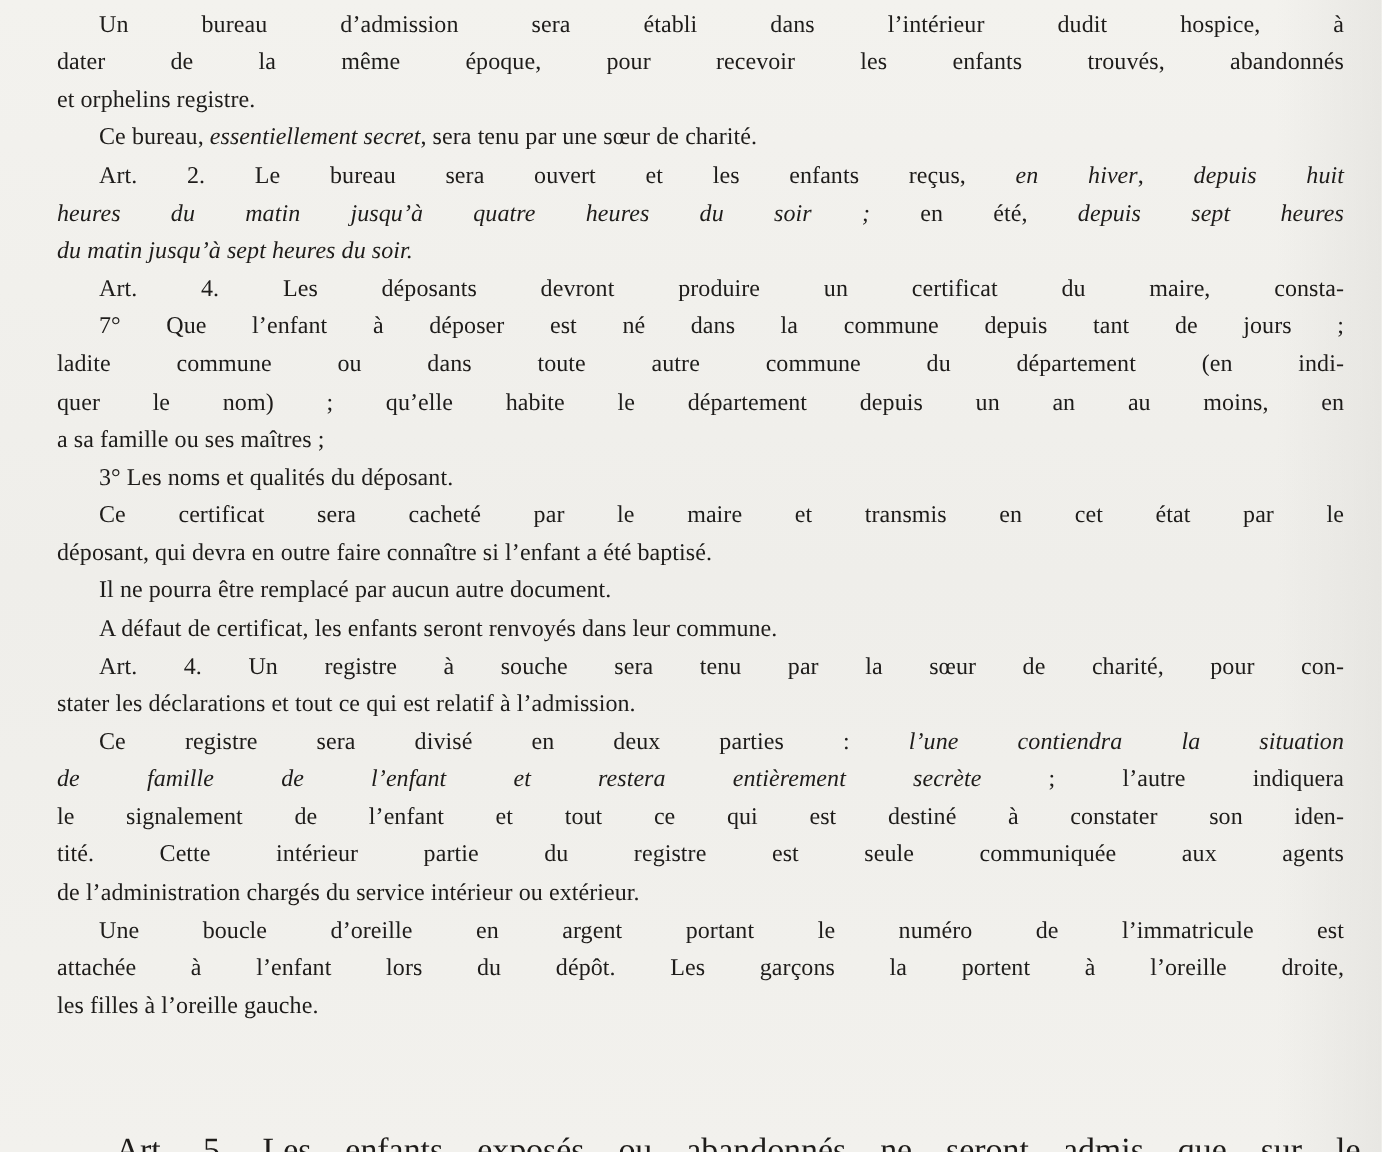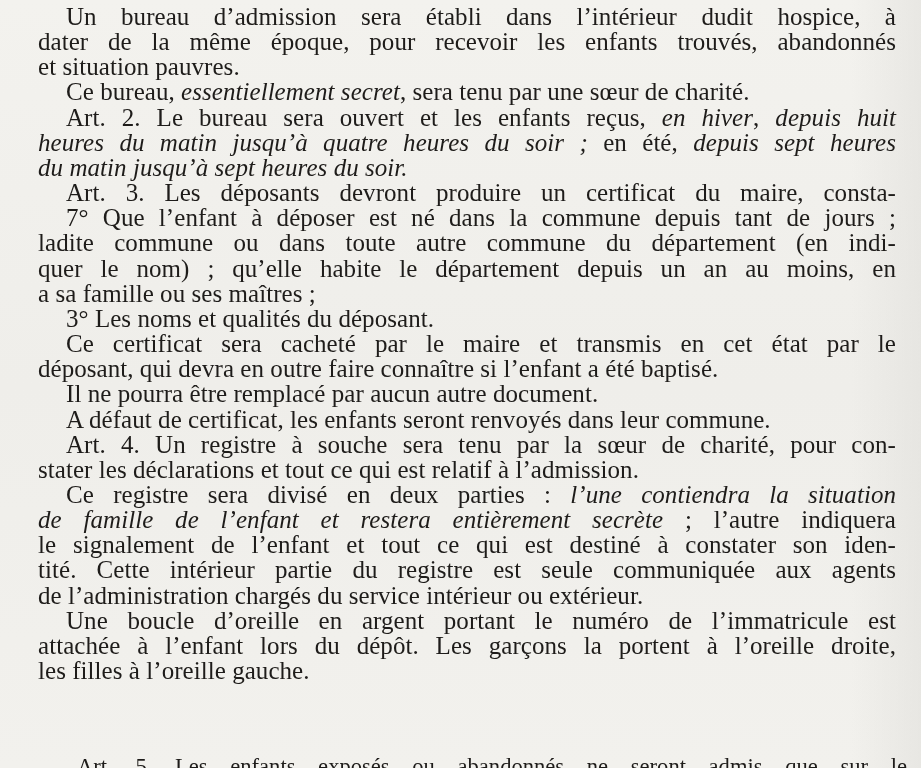--- a/index.html
+++ b/index.html
@@ -28,21 +28,21 @@
       width: 70px;
       height: 768px;
       background: linear-gradient(90deg, rgba(241,240,236,0) 0%, rgba(225,224,220,0.6) 100%);
     }
     .text {
       position: absolute;
       left: 38px;
       top: 4px;
       width: 858px;
       font-family: "Liberation Serif", "DejaVu Serif", serif;
-      font-size: 25px;
+      font-size: 16px;
       line-height: 25.15px;
       color: #1e1c1a;
       text-align: justify;
       letter-spacing: 0.05px;
     }
     .line {
       display: block;
       white-space: nowrap;
       text-align-last: justify;
     }
@@ -78,26 +78,26 @@
     }
   </style>
 </head>
 <body>
 
 <div class="page">
   <div class="bleed"></div>
   <div class="text" id="text-body">
       <span class="line ind"><span>Un bureau d’admission sera établi dans l’intérieur dudit hospice, à</span></span>
       <span class="line"><span>dater de la même époque, pour recevoir les enfants trouvés, abandonnés</span></span>
-      <span class="line last"><span>et situation pauvres.</span></span>
+      <span class="line last"><span>et orphelins registre.</span></span>
       <span class="line ind last"><span>Ce bureau, </span><em>essentiellement secret</em><span>, sera tenu par une sœur de charité.</span></span>
       <span class="line ind"><span>Art. 2. Le bureau sera ouvert et les enfants reçus, </span><em>en hiver</em><span>, </span><em>depuis huit</em></span>
       <span class="line"><em>heures du matin jusqu’à quatre heures du soir ; </em><span>en été</span><span>, </span><em>depuis sept heures</em></span>
       <span class="line last"><em>du matin jusqu’à sept heures du soir.</em></span>
-      <span class="line ind"><span>Art. 3. Les déposants devront produire un certificat du maire, consta-</span></span>
+      <span class="line ind"><span>Art. 4. Les déposants devront produire un certificat du maire, consta-</span></span>
       <span class="line ind"><span>7° Que l’enfant à déposer est né dans la commune depuis tant de jours ;</span></span>
       <span class="line"><span>ladite commune ou dans toute autre commune du département (en indi-</span></span>
       <span class="line"><span>quer le nom) ; qu’elle habite le département depuis un an au moins, en</span></span>
       <span class="line last"><span>a sa famille ou ses maîtres ;</span></span>
       <span class="line ind last"><span>3° Les noms et qualités du déposant.</span></span>
       <span class="line ind"><span>Ce certificat sera cacheté par le maire et transmis en cet état par le</span></span>
       <span class="line last"><span>déposant, qui devra en outre faire connaître si l’enfant a été baptisé.</span></span>
       <span class="line ind last"><span>Il ne pourra être remplacé par aucun autre document.</span></span>
       <span class="line ind last"><span>A défaut de certificat, les enfants seront renvoyés dans leur commune.</span></span>
       <span class="line ind"><span>Art. 4. Un registre à souche sera tenu par la sœur de charité, pour con-</span></span>

